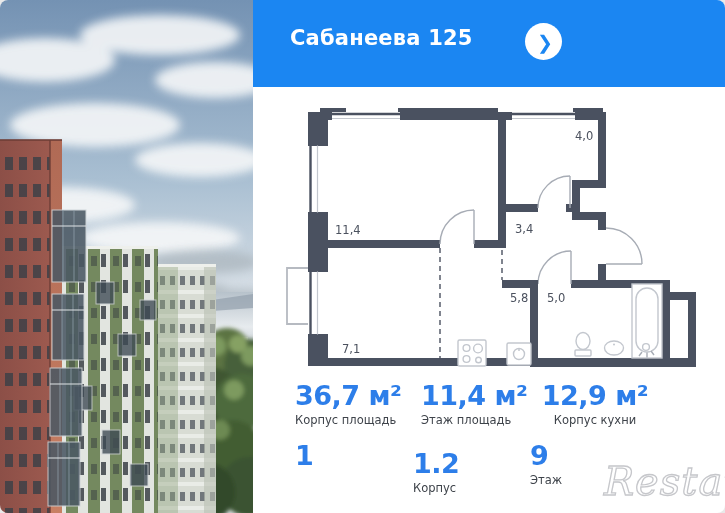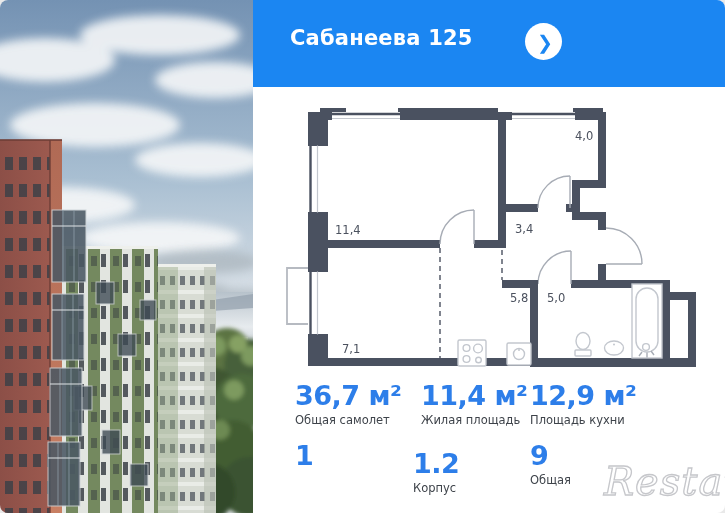--- a/index.html
+++ b/index.html
@@ -27,21 +27,21 @@
   .plan text{font-family:"DejaVu Sans","Liberation Sans",sans-serif;font-size:11.5px;fill:#4b515e;}
   .plan .w{fill:#4a5160;}
   .plan .thin{stroke:#a7acb5;stroke-width:1.4;fill:none;}
   .plan .fix{stroke:#c3c7ce;stroke-width:1.4;fill:#ffffff;}
   .plan .dash{stroke:#4a5160;stroke-width:1.4;stroke-dasharray:5 4;fill:none;}
   
   .stats{position:absolute;left:0;top:0;}
   .cell{position:absolute;width:130px;}
   .cell .value{font-size:27px;font-weight:700;color:#2d7ee9;letter-spacing:-.5px;line-height:26px;white-space:nowrap;}
   .cell .label{font-size:11.5px;color:#3e434a;margin-top:4px;white-space:nowrap;}
-  .c1{left:295px;top:383px;} .c2{left:413px;top:383px;margin-left:8px;} .c3{left:530px;top:383px;}
+  .c1{left:295px;top:383px;} .c2{left:413px;top:383px;margin-left:8px;} .c3{left:530px;top:383px;text-align:center;}
   .c4{left:295px;top:443px;} .c5{left:413px;top:443px;margin-top:8px;} .c6{left:530px;top:443px;}
   
   .watermark{
     position:absolute;left:604px;top:461px;font-family:"DejaVu Serif","Liberation Serif",serif;
     font-style:italic;font-size:40px;color:rgba(255,255,255,.08);
     -webkit-text-stroke:1.3px #c6c7cb;letter-spacing:1px;line-height:1;
   }
 </style>
 </head>
 <body>
@@ -289,38 +289,38 @@
     <text x="295" y="40">4,0</text>
     <text x="235" y="133">3,4</text>
     <text x="230" y="202">5,8</text>
     <text x="267" y="202">5,0</text>
     <text x="62" y="253">7,1</text>
   </svg>
 
   <div class="stats">
     <div class="cell c1">
       <div class="value">36,7 м²</div>
-      <div class="label">Общая самолет</div>
+      <div class="label">Корпус площадь</div>
     </div>
     <div class="cell c2">
       <div class="value">11,4 м²</div>
-      <div class="label">Жилая площадь</div>
+      <div class="label">Этаж площадь</div>
     </div>
     <div class="cell c3">
       <div class="value">12,9 м²</div>
-      <div class="label">Площадь кухни</div>
+      <div class="label">Корпус кухни</div>
     </div>
     <div class="cell c4">
       <div class="value">1</div>
     </div>
     <div class="cell c5">
       <div class="value">1.2</div>
       <div class="label">Корпус</div>
     </div>
     <div class="cell c6">
       <div class="value">9</div>
-      <div class="label">Общая</div>
+      <div class="label">Этаж</div>
     </div>
   </div>
 
   <div class="watermark">Restate</div>
 
 </div>
 
 </body></html>

